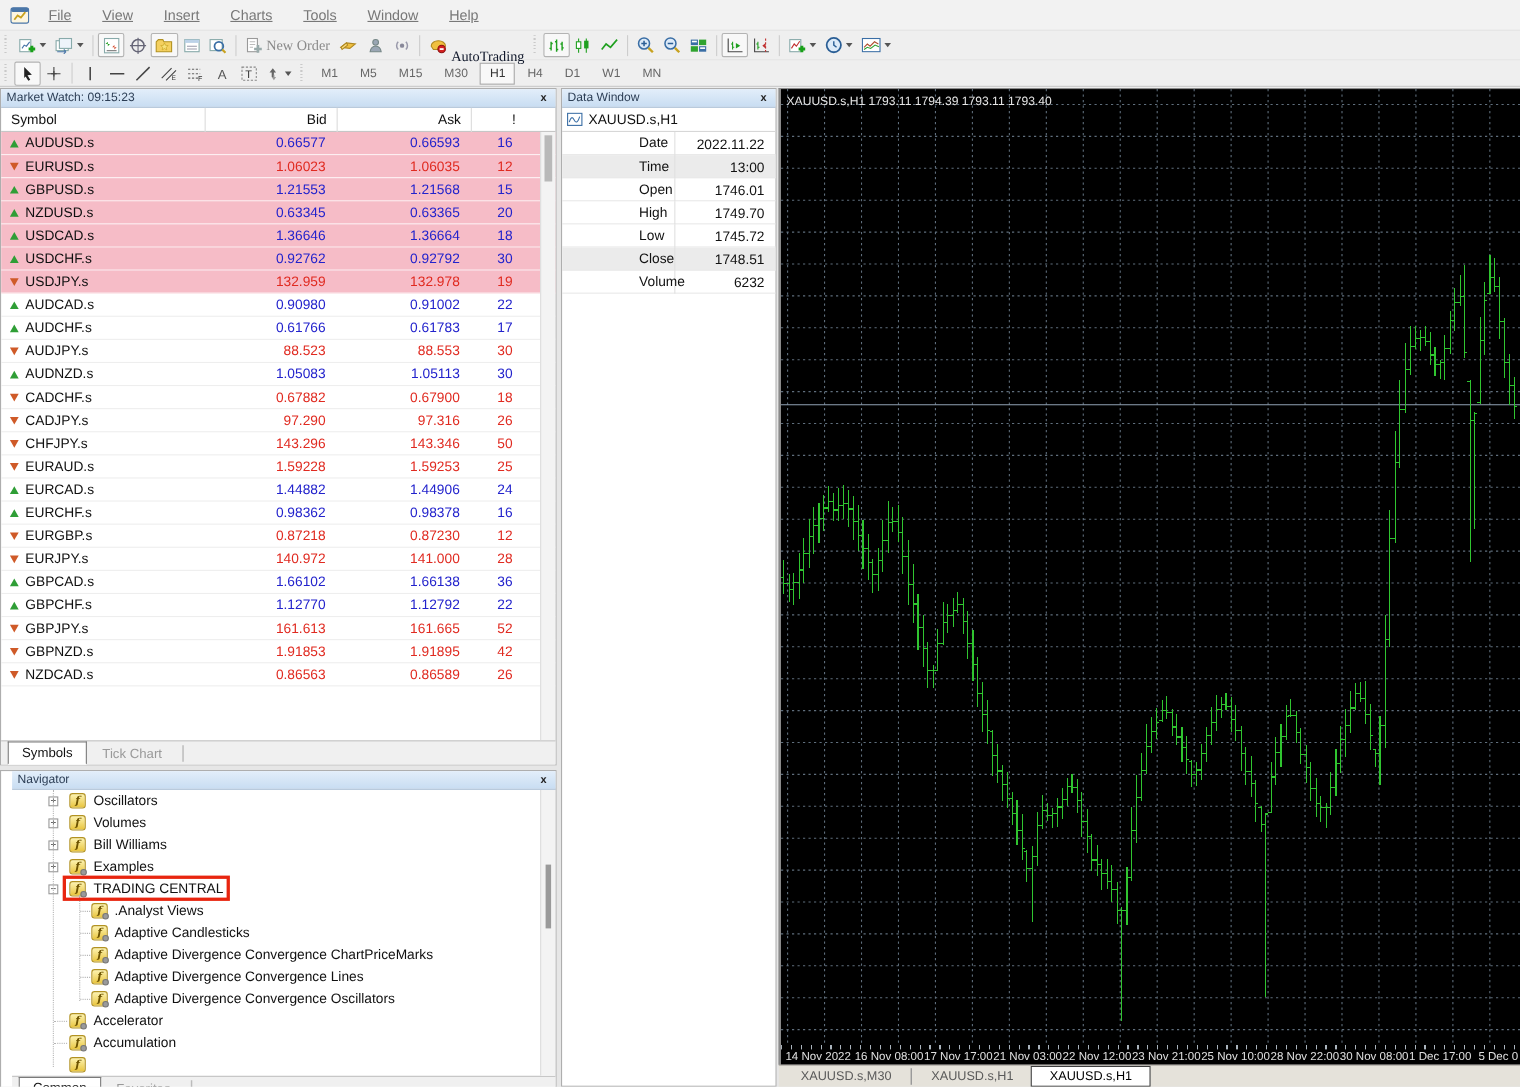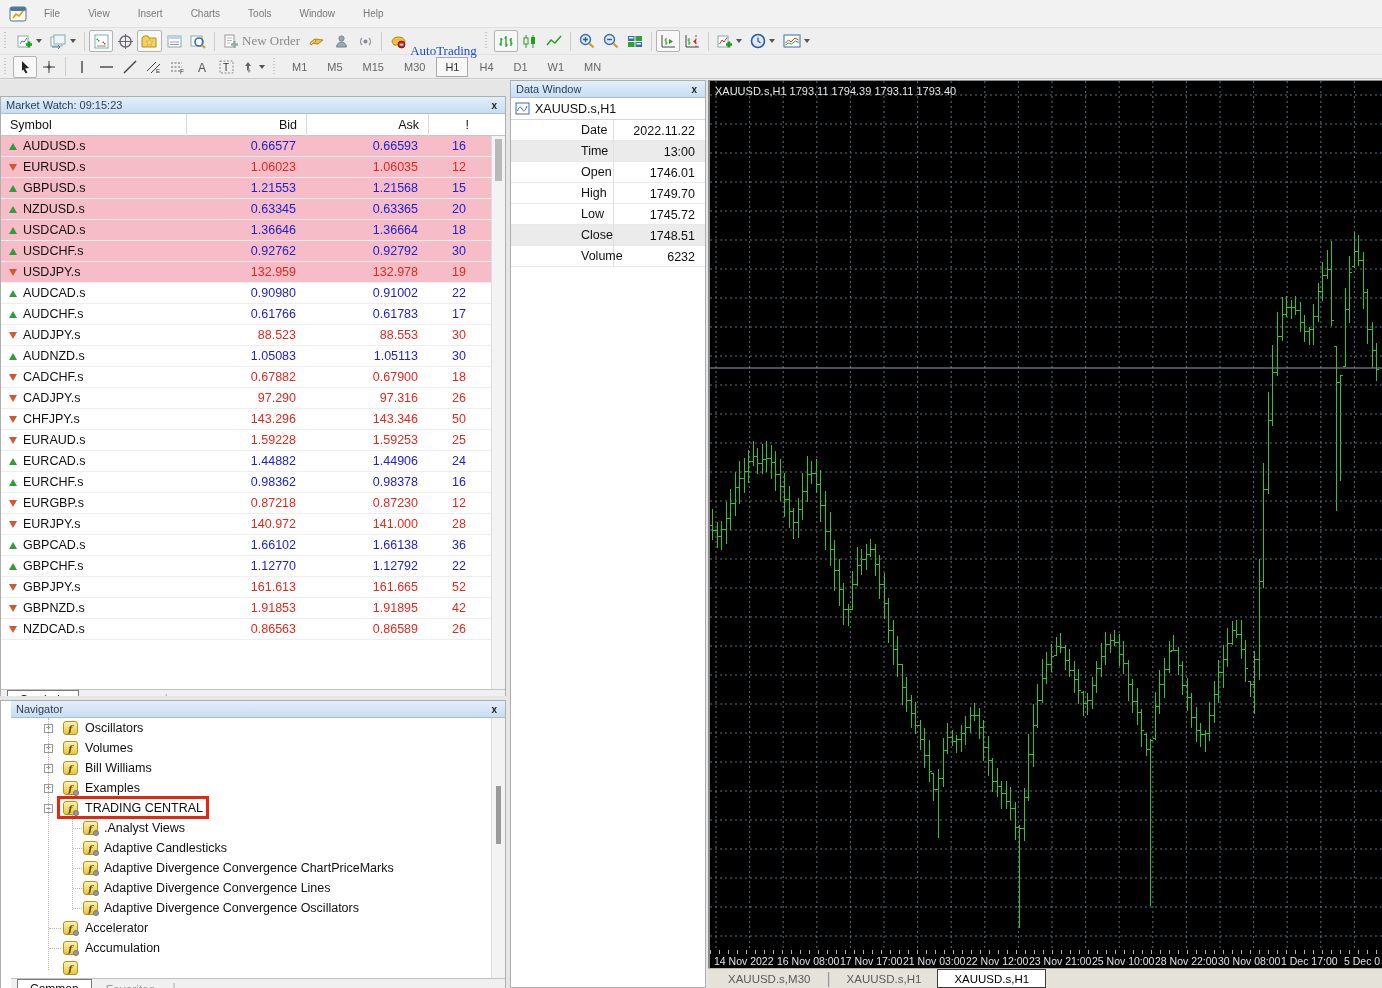--- a/index.html
+++ b/index.html
@@ -2,49 +2,49 @@
 <html><head>
 <meta charset="utf-8">
 <style>
   * { margin:0; padding:0; box-sizing:border-box; }
   html,body { width:1382px; height:988px; overflow:hidden; font-family:"Liberation Sans",sans-serif; background:#ececec; }
   .app { width:1382px; height:988px; position:relative; background:#ececec; }
 
   
   .menubar { height:28px; display:flex; align-items:center; background:#f2f2f2; border-bottom:1px solid #e0e0e0; }
   .logo { width:24px; height:18px; margin-left:6px; display:flex; align-items:center; justify-content:center; }
-  .menu-item { padding:5px 14px; font-size:10px; color:#787878; cursor:default; }
+  .menu-item { padding:5px 14px; font-size:13px; color:#787878; cursor:default;text-decoration:underline; }
 
   
   .toolbar { display:flex; align-items:center; background:#efefef; }
   .tb1 { height:27px; border-bottom:1px solid #e2e2e2; }
   .tb2 { height:24px; border-bottom:1px solid #c9c9c9; }
   .grip { width:6px; height:18px; margin:0 3px 0 4px;
     background:repeating-linear-gradient(180deg,#c9c9c9 0 1px,transparent 1px 3px);
     background-size:2px 100%; background-repeat:repeat-y; }
   .vsep { width:1px; height:19px; background:#cdcdcd; margin:0 4px; }
   .tbtn { height:22px; min-width:24px; display:flex; align-items:center; justify-content:center; gap:3px;
           border:1px solid transparent; padding:0 3px; border-radius:2px; }
   .tbtn.pressed { background:#f8f8f8; border:1px solid #b3b3b3; }
   .tbtn .lbl { font-size:13px; color:#8a8a8a; white-space:nowrap;font-family:Liberation Serif, serif; }
-  .tbtn .lbl.dark { color:#1d4ed8;margin-top:20px; }
+  .tbtn .lbl.dark { color:#0f172a;margin-top:20px; }
   .caret { width:0; height:0; border-left:3px solid transparent; border-right:3px solid transparent; border-top:4px solid #555; }
   .tf { font-size:11px; color:#666; padding:3px 8px; border:1px solid transparent; margin:0 1px; }
   .tf.active { background:#f8f8f8; border:1px solid #a8a8a8; color:#333; }
 
   
   .workspace { position:absolute; left:0; top:80px; width:1382px; height:908px; background:#e6e6e6; }
   .panel { position:absolute; background:#fff; border:1px solid #aeaeae; display:flex; flex-direction:column; }
   .ptitle { height:17px; flex:0 0 17px; background:linear-gradient(180deg,#e3eefa,#c8ddf2); border-bottom:1px solid #a9bdd4;
             display:flex; align-items:center; font-size:11px; color:#2c3e55; padding:0 5px; }
   .ptitle .ttl { flex:1; }
   .pclose { font-size:10px; font-weight:bold; color:#222; padding:0 3px; }
 
   
-  #market-watch { left:0; top:16px; width:506px; height:616px; }
+  #market-watch { left:0; top:0; width:506px; height:616px; }
   .mw-header { height:22px; flex:0 0 22px; display:grid; grid-template-columns:185px 120px 122px 50px; align-items:center;
                font-size:12.5px; color:#111; border-bottom:1px solid #c6c6c6; }
   .mw-header span { padding:0 9px; }
   .mw-header .num { text-align:right; border-left:1px solid #dcdcdc; height:100%; line-height:22px; }
   .mw-body { position:relative; flex:1; overflow:hidden; }
   .mw-row { height:21px; display:grid; grid-template-columns:185px 120px 122px 50px; align-items:center; font-size:12.5px;
             border-bottom:1px solid #eeeeee; }
   .mw-row.pink { background:#f6bcc7; border-bottom:1px solid rgba(255,255,255,.75); }
   .mw-sym { display:flex; align-items:center; gap:6px; padding-left:8px; color:#101010; }
   .mw-num { text-align:right; padding-right:10px; }

